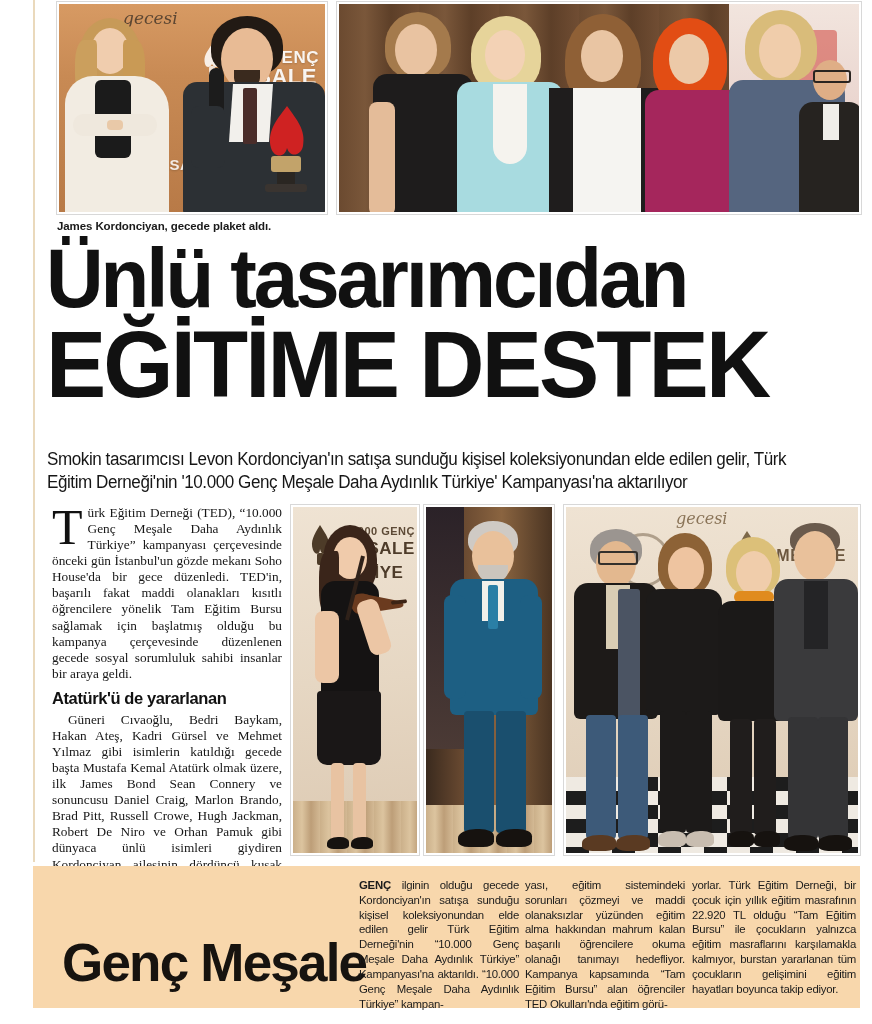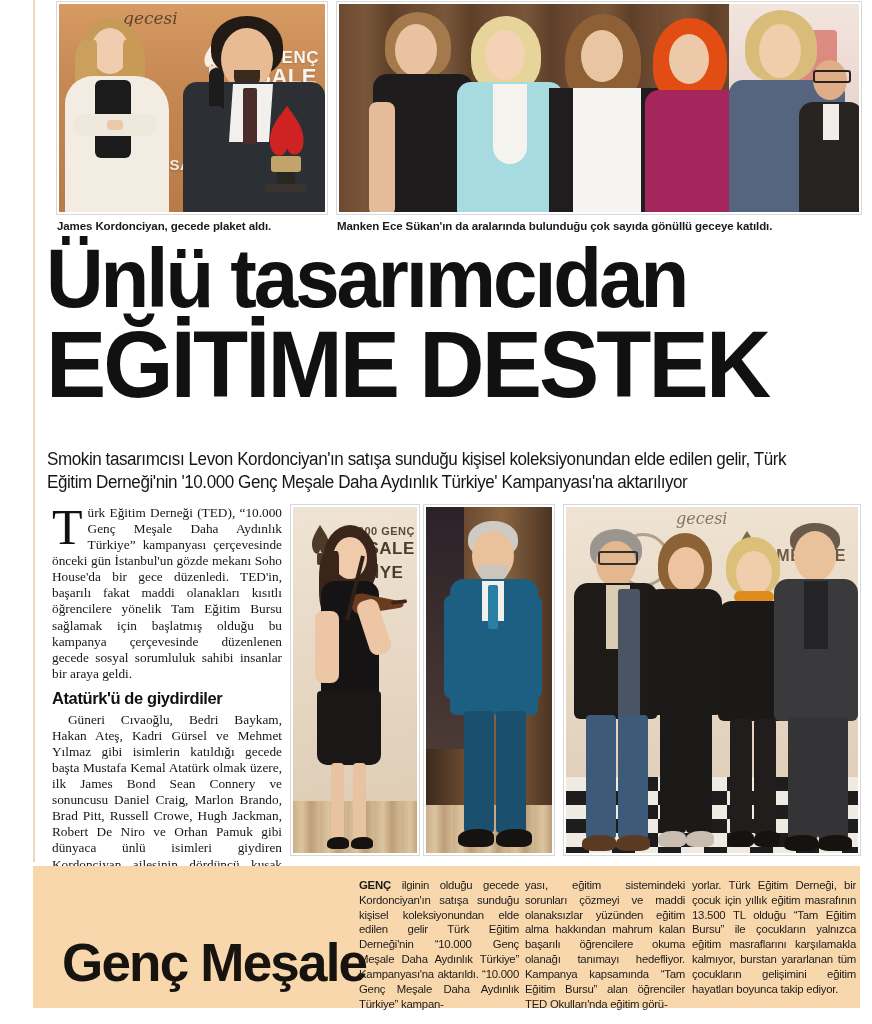--- a/index.html
+++ b/index.html
@@ -336,30 +336,29 @@
       <div class="fig" style="left:460px; top:50px; width:64px; height:162px;">
         <div class="head" style="left:14px; top:6px; width:34px; height:40px; background:#dfae86;"></div>
         <div style="position:absolute; left:14px; top:16px; width:34px; height:9px; border:2px solid #2a2420; border-radius:3px;"></div>
         <div class="body" style="left:0px; top:48px; width:64px; height:114px; background:#262320;"></div>
         <div style="position:absolute; left:24px; top:50px; width:16px; height:36px; background:#f0eee9;"></div>
       </div>
     </div>
   </div>
 
   <div class="caption" style="left:57px; top:220px;">James Kordonciyan, gecede plaket aldı.</div>
-  <div class="caption" style="left:337px; top:220px;">Manken Ece Sükan'ın da aralarında bulunduğu çok sayıda gönüllü geceye katıldı.</div>
 
   <div class="headline" id="headline-line-1">Ünlü tasarımcıdan</div>
   <div class="headline" id="headline-line-2">EĞİTİME DESTEK</div>
 
   <div class="subhead">Smokin tasarımcısı Levon Kordonciyan'ın satışa sunduğu kişisel koleksiyonundan elde edilen gelir, Türk Eğitim Derneği'nin '10.000 Genç Meşale Daha Aydınlık Türkiye' Kampanyası'na aktarılıyor</div>
 
   <div class="col-serif">
     <p class="dropcap-para">Türk Eğitim Derneği (TED), “10.000 Genç Meşale Daha Aydınlık Türkiye” kampanyası çerçevesinde önceki gün İstanbul'un gözde mekanı Soho House'da bir gece düzenledi. TED'in, başarılı fakat maddi olanakları kısıtlı öğrencilere yönelik Tam Eğitim Bursu sağlamak için başlatmış olduğu bu kampanya çerçevesinde düzenlenen gecede sosyal sorumluluk sahibi insanlar bir araya geldi.</p>
-    <p class="sub-sub">Atatürk'ü de giydirdiler</p>
+    <p class="sub-sub">Atatürk'ü de yararlanan</p>
     <p class="indent">Güneri Cıvaoğlu, Bedri Baykam, Hakan Ateş, Kadri Gürsel ve Mehmet Yılmaz gibi isimlerin katıldığı gecede başta Mustafa Kemal Atatürk olmak üzere, ilk James Bond Sean Connery ve sonuncusu Daniel Craig, Marlon Brando, Brad Pitt, Russell Crowe, Hugh Jackman, Robert De Niro ve Orhan Pamuk gibi dünyaca ünlü isimleri giydiren Kordonciyan ailesinin dördüncü kuşak üyesi Levon Kordonciyan'ın gece için özel olarak tasarladığı birbirinden özel smokin, frak ve pelerinler eğitime destek vermek isteyenlerin beğenisine sunuldu.</p>
   </div>
 
   <div class="photo" id="photo-violinist" style="left:291px; top:505px; width:128px; height:350px;">
     <div class="ph-inner">
       <div class="wall-cream"></div>
       <div class="bd-text" style="left:48px; top:18px; font-size:11px; color:#5d4a36; text-shadow:none;">10.000 GENÇ</div>
       <div class="bd-text" style="left:48px; top:32px; font-size:17px; color:#4e3c2a; text-shadow:none;">MEŞALE</div>
       <div class="bd-text" style="left:56px; top:56px; font-size:17px; color:#4e3c2a; text-shadow:none;">RKİYE</div>
       <div class="torch" style="left:12px; top:16px; width:30px; height:44px;">
@@ -485,17 +484,17 @@
 
     <div class="bcol" id="bottom-col-1">
       <p>
         <span class="lead-word">GENÇ</span><span> ilginin olduğu gecede Kordonciyan'ın satışa sunduğu kişisel koleksiyonundan elde edilen gelir Türk Eğitim Derneği'nin “10.000 Genç Meşale Daha Aydınlık Türkiye” Kampanyası'na aktarıldı. “10.000 Genç Meşale Daha Aydınlık Türkiye” kampan-</span>
       </p>
     </div>
     <div class="bcol" id="bottom-col-2">
       <p>yası, eğitim sistemindeki sorunları çözmeyi ve maddi olanaksızlar yüzünden eğitim alma hakkından mahrum kalan başarılı öğrencilere okuma olanağı tanımayı hedefliyor. Kampanya kapsamında “Tam Eğitim Bursu” alan öğrenciler TED Okulları'nda eğitim görü-</p>
     </div>
     <div class="bcol" id="bottom-col-3">
-      <p>yorlar. Türk Eğitim Derneği, bir çocuk için yıllık eğitim masrafının 13.500 TL olduğu “Tam Eğitim Bursu” ile çocukların yalnızca eğitim masraflarını karşılamakla kalmıyor, burstan yararlanan tüm çocukların gelişimini eğitim hayatları boyunca takip ediyor.</p>
+      <p>yorlar. Türk Eğitim Derneği, bir çocuk için yıllık eğitim masrafının 22.920 TL olduğu “Tam Eğitim Bursu” ile çocukların yalnızca eğitim masraflarını karşılamakla kalmıyor, burstan yararlanan tüm çocukların gelişimini eğitim hayatları boyunca takip ediyor.</p>
     </div>
   </div>
 
 </div>
 
 </body></html>

